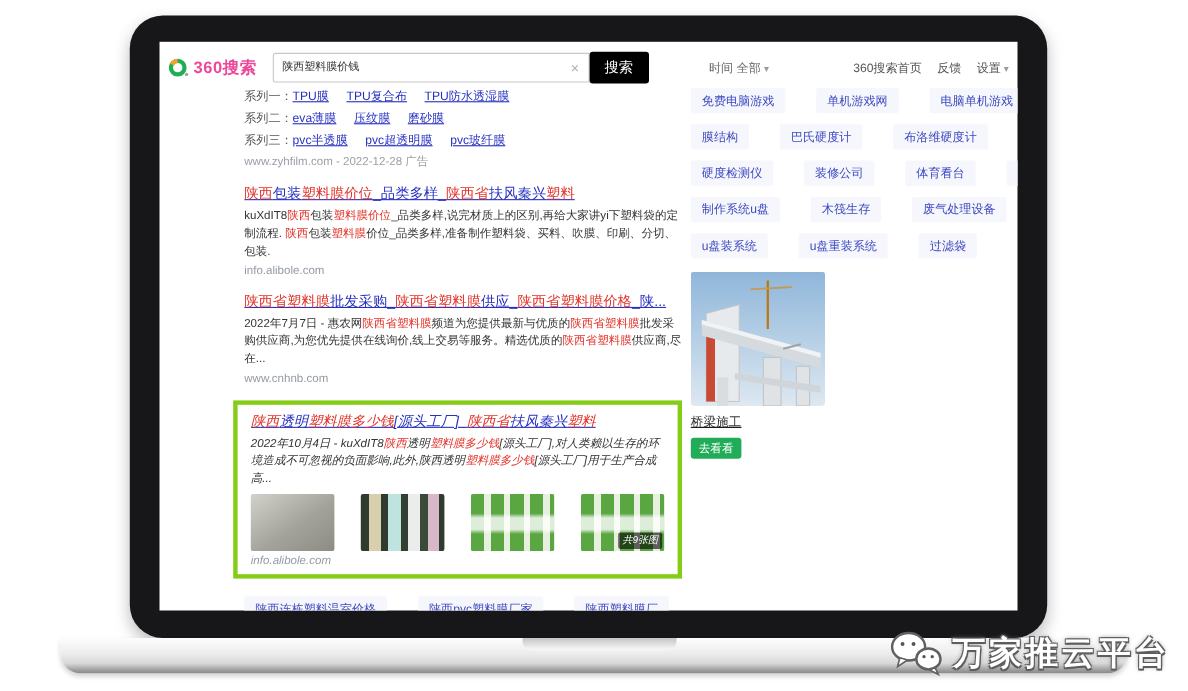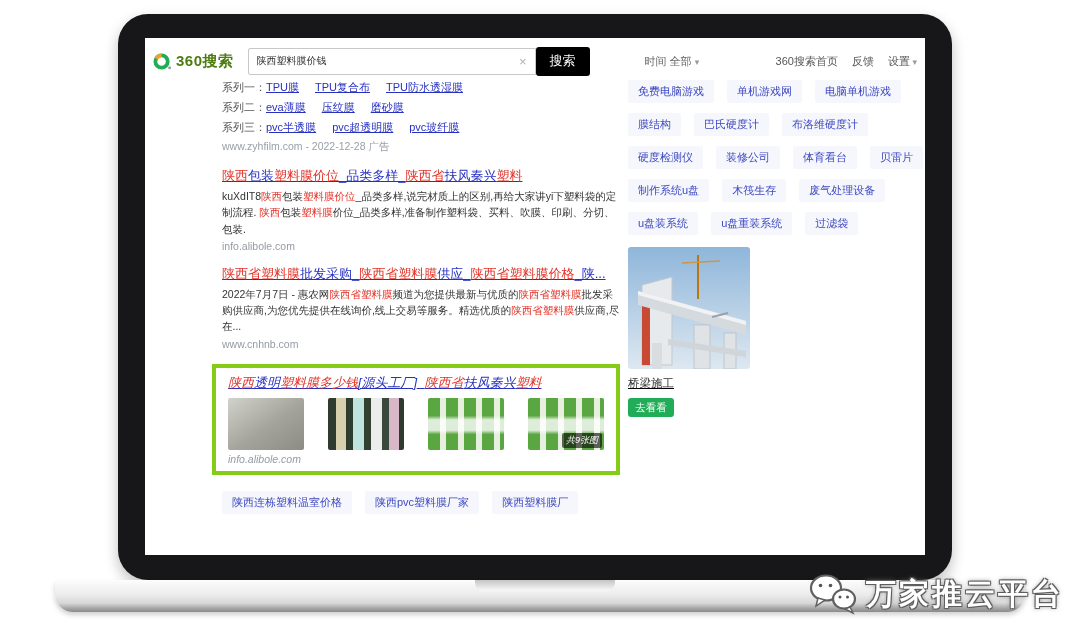--- a/index.html
+++ b/index.html
@@ -21,21 +21,21 @@
 
   
   .watermark { position: absolute; right: 16px; bottom: 12px; display: flex; align-items: center; gap: 8px; }
   .watermark .brand { font-size: 30px; font-weight: bold; letter-spacing: 3px; color: #fff;
     text-shadow: -1px -1px 0 #5d5d5d, 1px -1px 0 #5d5d5d, -1px 1px 0 #5d5d5d, 1px 1px 0 #5d5d5d, 0 0 5px #777; }
 
   
   .topbar { position: absolute; left: 8px; top: 8px; width: 764px; height: 30px;
     display: flex; align-items: center; }
   .logo { display: flex; align-items: center; gap: 4px; margin-right: 14px; cursor: pointer; }
-  .logo .logotext { font-size: 15px; font-weight: bold; color: #4d7c0f; letter-spacing: .5px; }
+  .logo .logotext { font-size: 15px; font-weight: bold; color: #ec4899; letter-spacing: .5px; }
   .searchbox { width: 288px; height: 27px; border: 1px solid #c8c8c8; border-radius: 2px 0 0 2px;
     display: flex; align-items: center; padding: 0 8px; background: #fff; }
   .searchbox .query { flex: 1; font-size: 10px; color: #333; }
   .searchbox .clear { color: #b0b0b0; font-size: 13px; cursor: pointer; }
   .searchbtn { width: 54px; height: 29px; border: none; background: #000000; color: #fff;
     font-size: 13px; border-radius: 3px; cursor: pointer; font-family: inherit; }
   .timefilter { margin-left: 16px; font-size: 11px; color: #666; cursor: pointer; white-space: nowrap; padding-left: 39px; }
   .timefilter .caret, .toplinks .caret { font-size: 9px; color: #999; }
   .spacer { flex: 1; }
   .toplinks { display: flex; gap: 14px; font-size: 11px; color: #555; white-space: nowrap; }
@@ -60,21 +60,21 @@
   .thumb.film-colors { background: linear-gradient(90deg,#2f3b2f 0 10%,#d8cfae 10% 24%,#2f3b2f 24% 33%,
       #bfe4e0 33% 48%,#314031 48% 57%,#ececec 57% 71%,#3a4a3a 71% 80%,#d8b8c8 80% 93%,#2f3b2f 93% 100%); }
   .thumb.rolls-green, .thumb.rolls-green-2 { background-image:
       linear-gradient(0deg, rgba(255,255,255,0) 30%, rgba(255,255,255,.8) 38%, rgba(255,255,255,.8) 58%, rgba(255,255,255,0) 66%),
       repeating-linear-gradient(90deg,#5aa742 0 12px,#e7f0de 12px 18px); }
   .thumb-badge { position: absolute; right: 2px; bottom: 2px; background: rgba(0,0,0,.6); color: #fff;
     font-size: 9px; padding: 1px 4px; border-radius: 2px; }
 
   .related { margin-top: 16px; }
   .related-heading { font-size: 11.5px; color: #444; }
-  .pill-row { display: flex; gap: 13px; margin-top: 9px; flex-wrap: nowrap; }
+  .pill-row { display: flex; gap: 28px; margin-top: 9px; flex-wrap: nowrap; }
   .pill { display: inline-block; background: #f6f7fc; color: #3d49c0; font-size: 11px;
     padding: 4px 10px; border-radius: 2px; cursor: pointer; white-space: nowrap; }
 
   
   .rightcol { position: absolute; left: 483px; top: 42px; width: 297px; }
   .rightcol .pill-row { margin-top: 0; margin-bottom: 10px; }
   .sidecard { margin-top: 12px; width: 98px; text-decoration: underline; }
   .sideimg { width: 122px; height: 122px; border-radius: 3px; overflow: hidden; cursor: pointer; }
   .sidecaption { font-size: 11.5px; color: #333; margin-top: 7px; }
   .sidebtn { margin-top: 7px; width: 46px; height: 19px; border: none; border-radius: 3px;
@@ -128,20 +128,21 @@
               <div class="rsnippet"><span>kuXdIT8</span><span class="hl">陕西</span><span>包装</span><span class="hl">塑料膜价位</span><span>_品类多样,说完材质上的区别,再给大家讲yi下塑料袋的定制流程. </span><span class="hl">陕西</span><span>包装</span><span class="hl">塑料膜</span><span>价位_品类多样,准备制作塑料袋、买料、吹膜、印刷、分切、包装.</span></div>
               <div class="rurl">info.alibole.com</div>
             </div>
             <div class="result">
               <div class="rtitle"><span class="hl">陕西省塑料膜</span><span>批发采购_</span><span class="hl">陕西省塑料膜</span><span>供应_</span><span class="hl">陕西省塑料膜价格</span><span>_陕...</span></div>
               <div class="rsnippet"><span>2022年7月7日 - 惠农网</span><span class="hl">陕西省塑料膜</span><span>频道为您提供最新与优质的</span><span class="hl">陕西省塑料膜</span><span>批发采购供应商,为您优先提供在线询价,线上交易等服务。精选优质的</span><span class="hl">陕西省塑料膜</span><span>供应商,尽在...</span></div>
               <div class="rurl">www.cnhnb.com</div>
             </div>
             <div class="result box">
               <div class="rtitle"><span class="hl">陕西</span><span>透明</span><span class="hl">塑料膜多少钱</span><span>[源头工厂]_</span><span class="hl">陕西省</span><span>扶风秦兴</span><span class="hl">塑料</span></div>
+              <div class="rsnippet"><span>2022年10月4日 - kuXdIT8</span><span class="hl">陕西</span><span>透明</span><span class="hl">塑料膜多少钱</span><span>[源头工厂],对人类赖以生存的环境造成不可忽视的负面影响,此外,陕西透明</span><span class="hl">塑料膜多少钱</span><span>[源头工厂]用于生产合成高...</span></div>
               <div class="thumbs">
                 <div class="thumb film-gray"></div>
                 <div class="thumb film-colors"></div>
                 <div class="thumb rolls-green"></div>
                 <div class="thumb rolls-green-2">
                   <span class="thumb-badge">共9张图</span>
                 </div>
               </div>
               <div class="rurl">info.alibole.com</div>
             </div>

